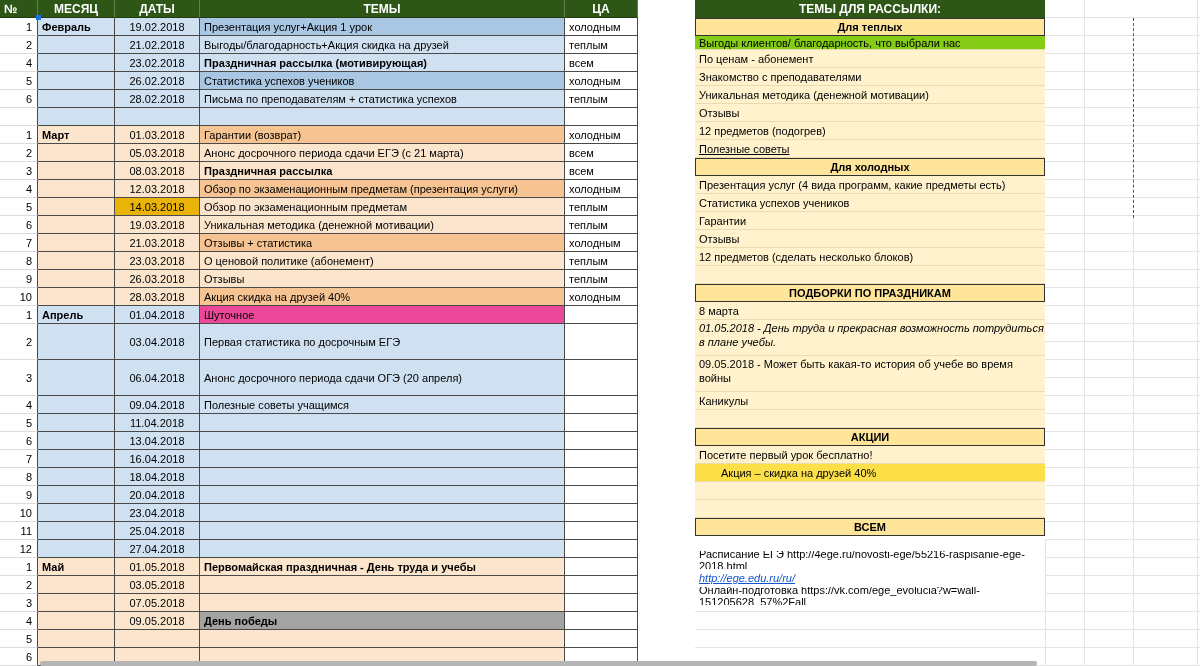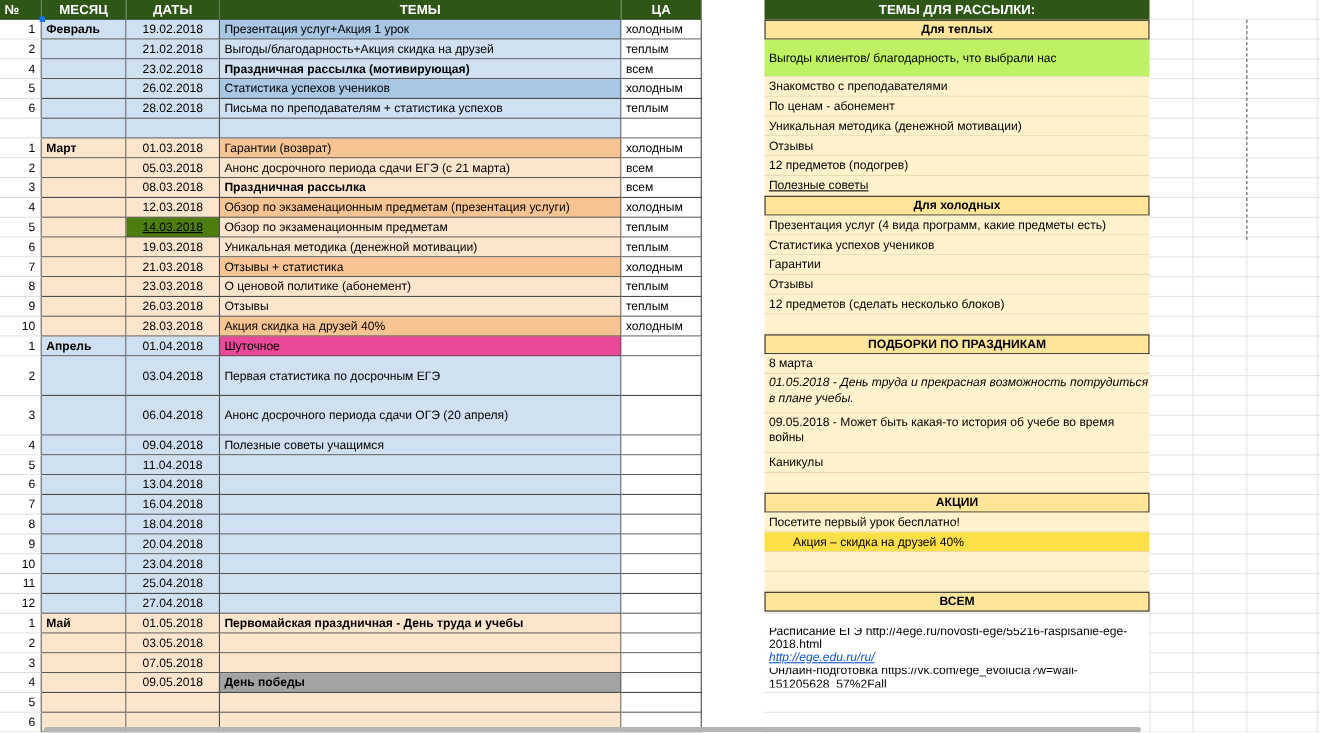--- a/index.html
+++ b/index.html
@@ -153,21 +153,21 @@
       <div class="row">
         <div class="cell numcell c0" style="height: 18px;">4</div>
         <div class="cell bcell monthcell c1" style="height: 18px; background: rgb(252, 229, 205);"></div>
         <div class="cell bcell datecell c2" style="height: 18px; background: rgb(252, 229, 205);">12.03.2018</div>
         <div class="cell bcell topiccell c3" style="height: 18px; background: rgb(246, 196, 146);">Обзор по экзаменационным предметам (презентация услуги)</div>
         <div class="cell bcell cacell c4" style="height: 18px;">холодным</div>
       </div>
       <div class="row">
         <div class="cell numcell c0" style="height: 18px;">5</div>
         <div class="cell bcell monthcell c1" style="height: 18px; background: rgb(252, 229, 205);"></div>
-        <div class="cell bcell datecell c2" style="height: 18px; background: #4d7c0f; text-decoration: underline;">14.03.2018</div>
+        <div class="cell bcell datecell c2" style="height: 18px; background: #eab308;">14.03.2018</div>
         <div class="cell bcell topiccell c3" style="height: 18px; background: rgb(252, 229, 205);">Обзор по экзаменационным предметам</div>
         <div class="cell bcell cacell c4" style="height: 18px;">теплым</div>
       </div>
       <div class="row">
         <div class="cell numcell c0" style="height: 18px;">6</div>
         <div class="cell bcell monthcell c1" style="height: 18px; background: rgb(252, 229, 205);"></div>
         <div class="cell bcell datecell c2" style="height: 18px; background: rgb(252, 229, 205);">19.03.2018</div>
         <div class="cell bcell topiccell c3" style="height: 18px; background: rgb(252, 229, 205);">Уникальная методика (денежной мотивации)</div>
         <div class="cell bcell cacell c4" style="height: 18px;">теплым</div>
       </div>
@@ -326,28 +326,28 @@
         <div class="cell bcell cacell c4" style="height: 18px;"></div>
       </div>
     </div>
   <div class="panel" id="right-panel">
       <div class="prow pgreen" style="height: 18px; width: 350px; background: rgb(45, 86, 23);">
         <span>ТЕМЫ ДЛЯ РАССЫЛКИ:</span>
       </div>
       <div class="prow phdr" style="height: 18px; width: 350px; background: rgb(255, 229, 153);">
         <span>Для теплых</span>
       </div>
-      <div class="prow pitem" style="height: 34px; width: 350px; background: #bef264; border-bottom: 1px solid rgb(233, 220, 178);">
+      <div class="prow pitem" style="height: 14px; width: 350px; background: #84cc16; border-bottom: 1px solid rgb(233, 220, 178);">
         <span>Выгоды клиентов/ благодарность, что выбрали нас</span>
       </div>
       <div class="prow pitem" style="height: 18px; width: 350px; background: rgb(255, 242, 204); border-bottom: 1px solid rgb(233, 220, 178);">
+        <span>По ценам - абонемент</span>
+      </div>
+      <div class="prow pitem" style="height: 18px; width: 350px; background: rgb(255, 242, 204); border-bottom: 1px solid rgb(233, 220, 178);">
         <span>Знакомство с преподавателями</span>
-      </div>
-      <div class="prow pitem" style="height: 18px; width: 350px; background: rgb(255, 242, 204); border-bottom: 1px solid rgb(233, 220, 178);">
-        <span>По ценам - абонемент</span>
       </div>
       <div class="prow pitem" style="height: 18px; width: 350px; background: rgb(255, 242, 204); border-bottom: 1px solid rgb(233, 220, 178);">
         <span>Уникальная методика (денежной мотивации)</span>
       </div>
       <div class="prow pitem" style="height: 18px; width: 350px; background: rgb(255, 242, 204); border-bottom: 1px solid rgb(233, 220, 178);">
         <span>Отзывы</span>
       </div>
       <div class="prow pitem" style="height: 18px; width: 350px; background: rgb(255, 242, 204); border-bottom: 1px solid rgb(233, 220, 178);">
         <span>12 предметов (подогрев)</span>
       </div>

